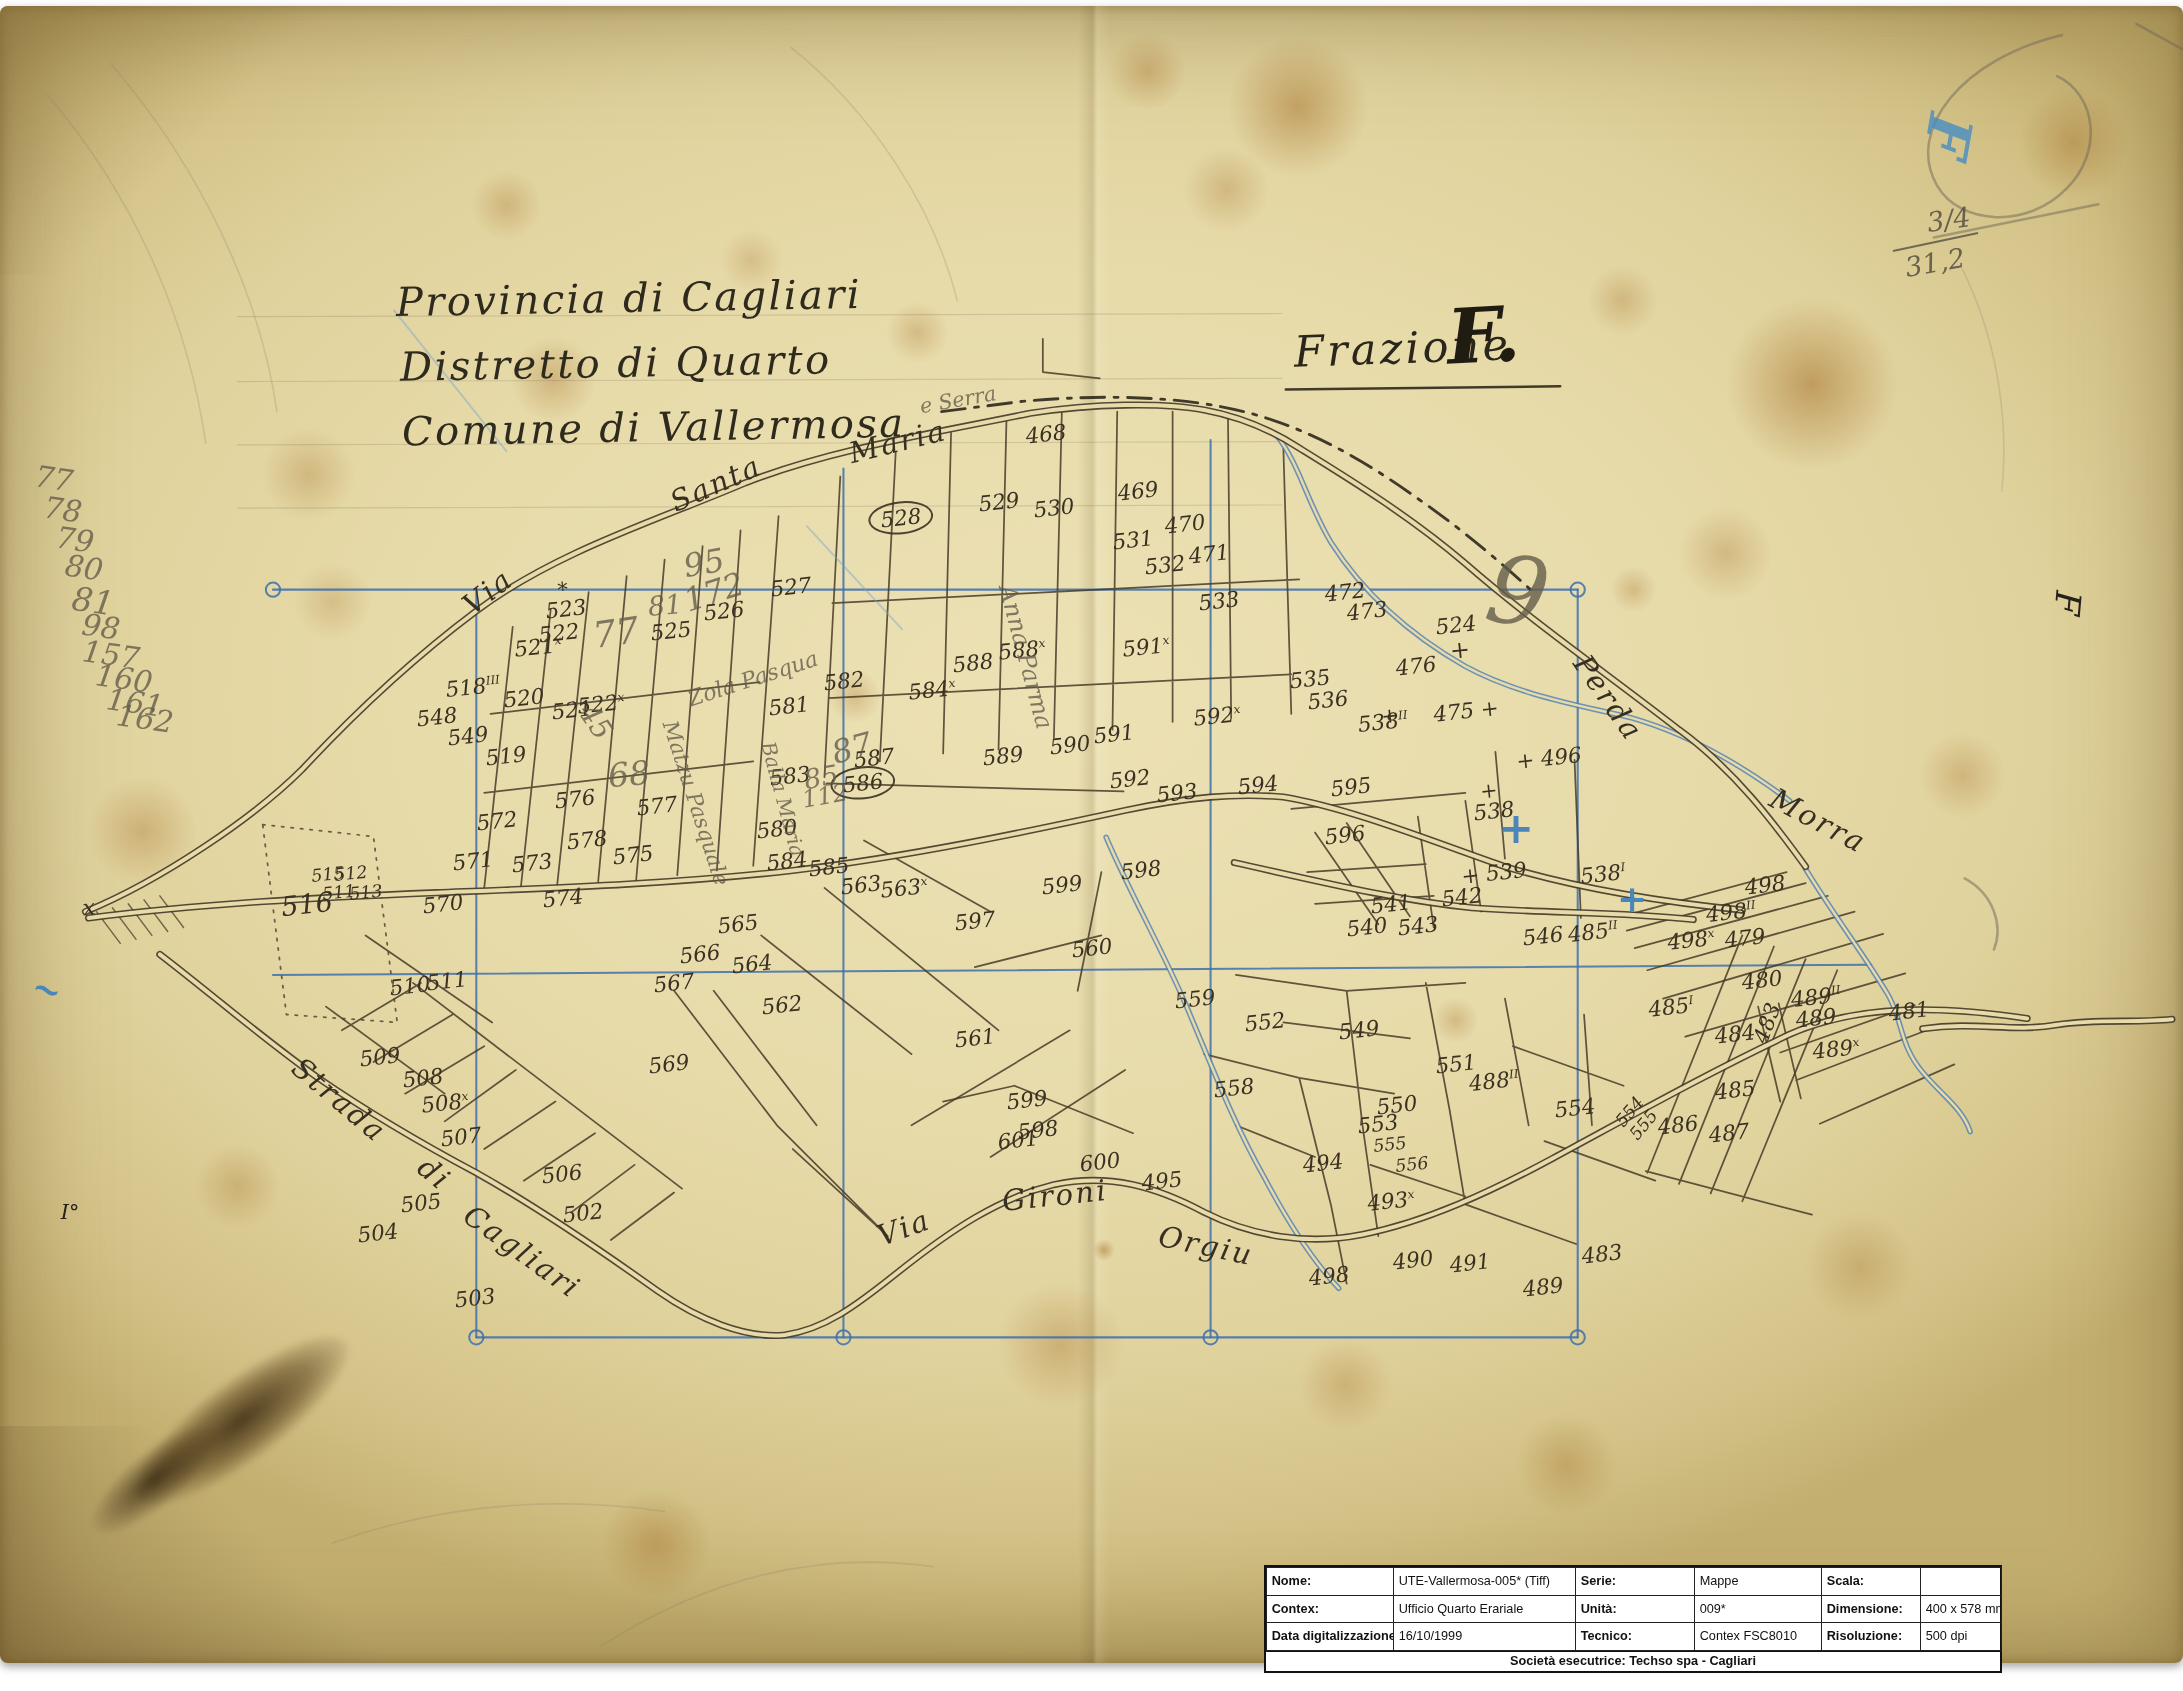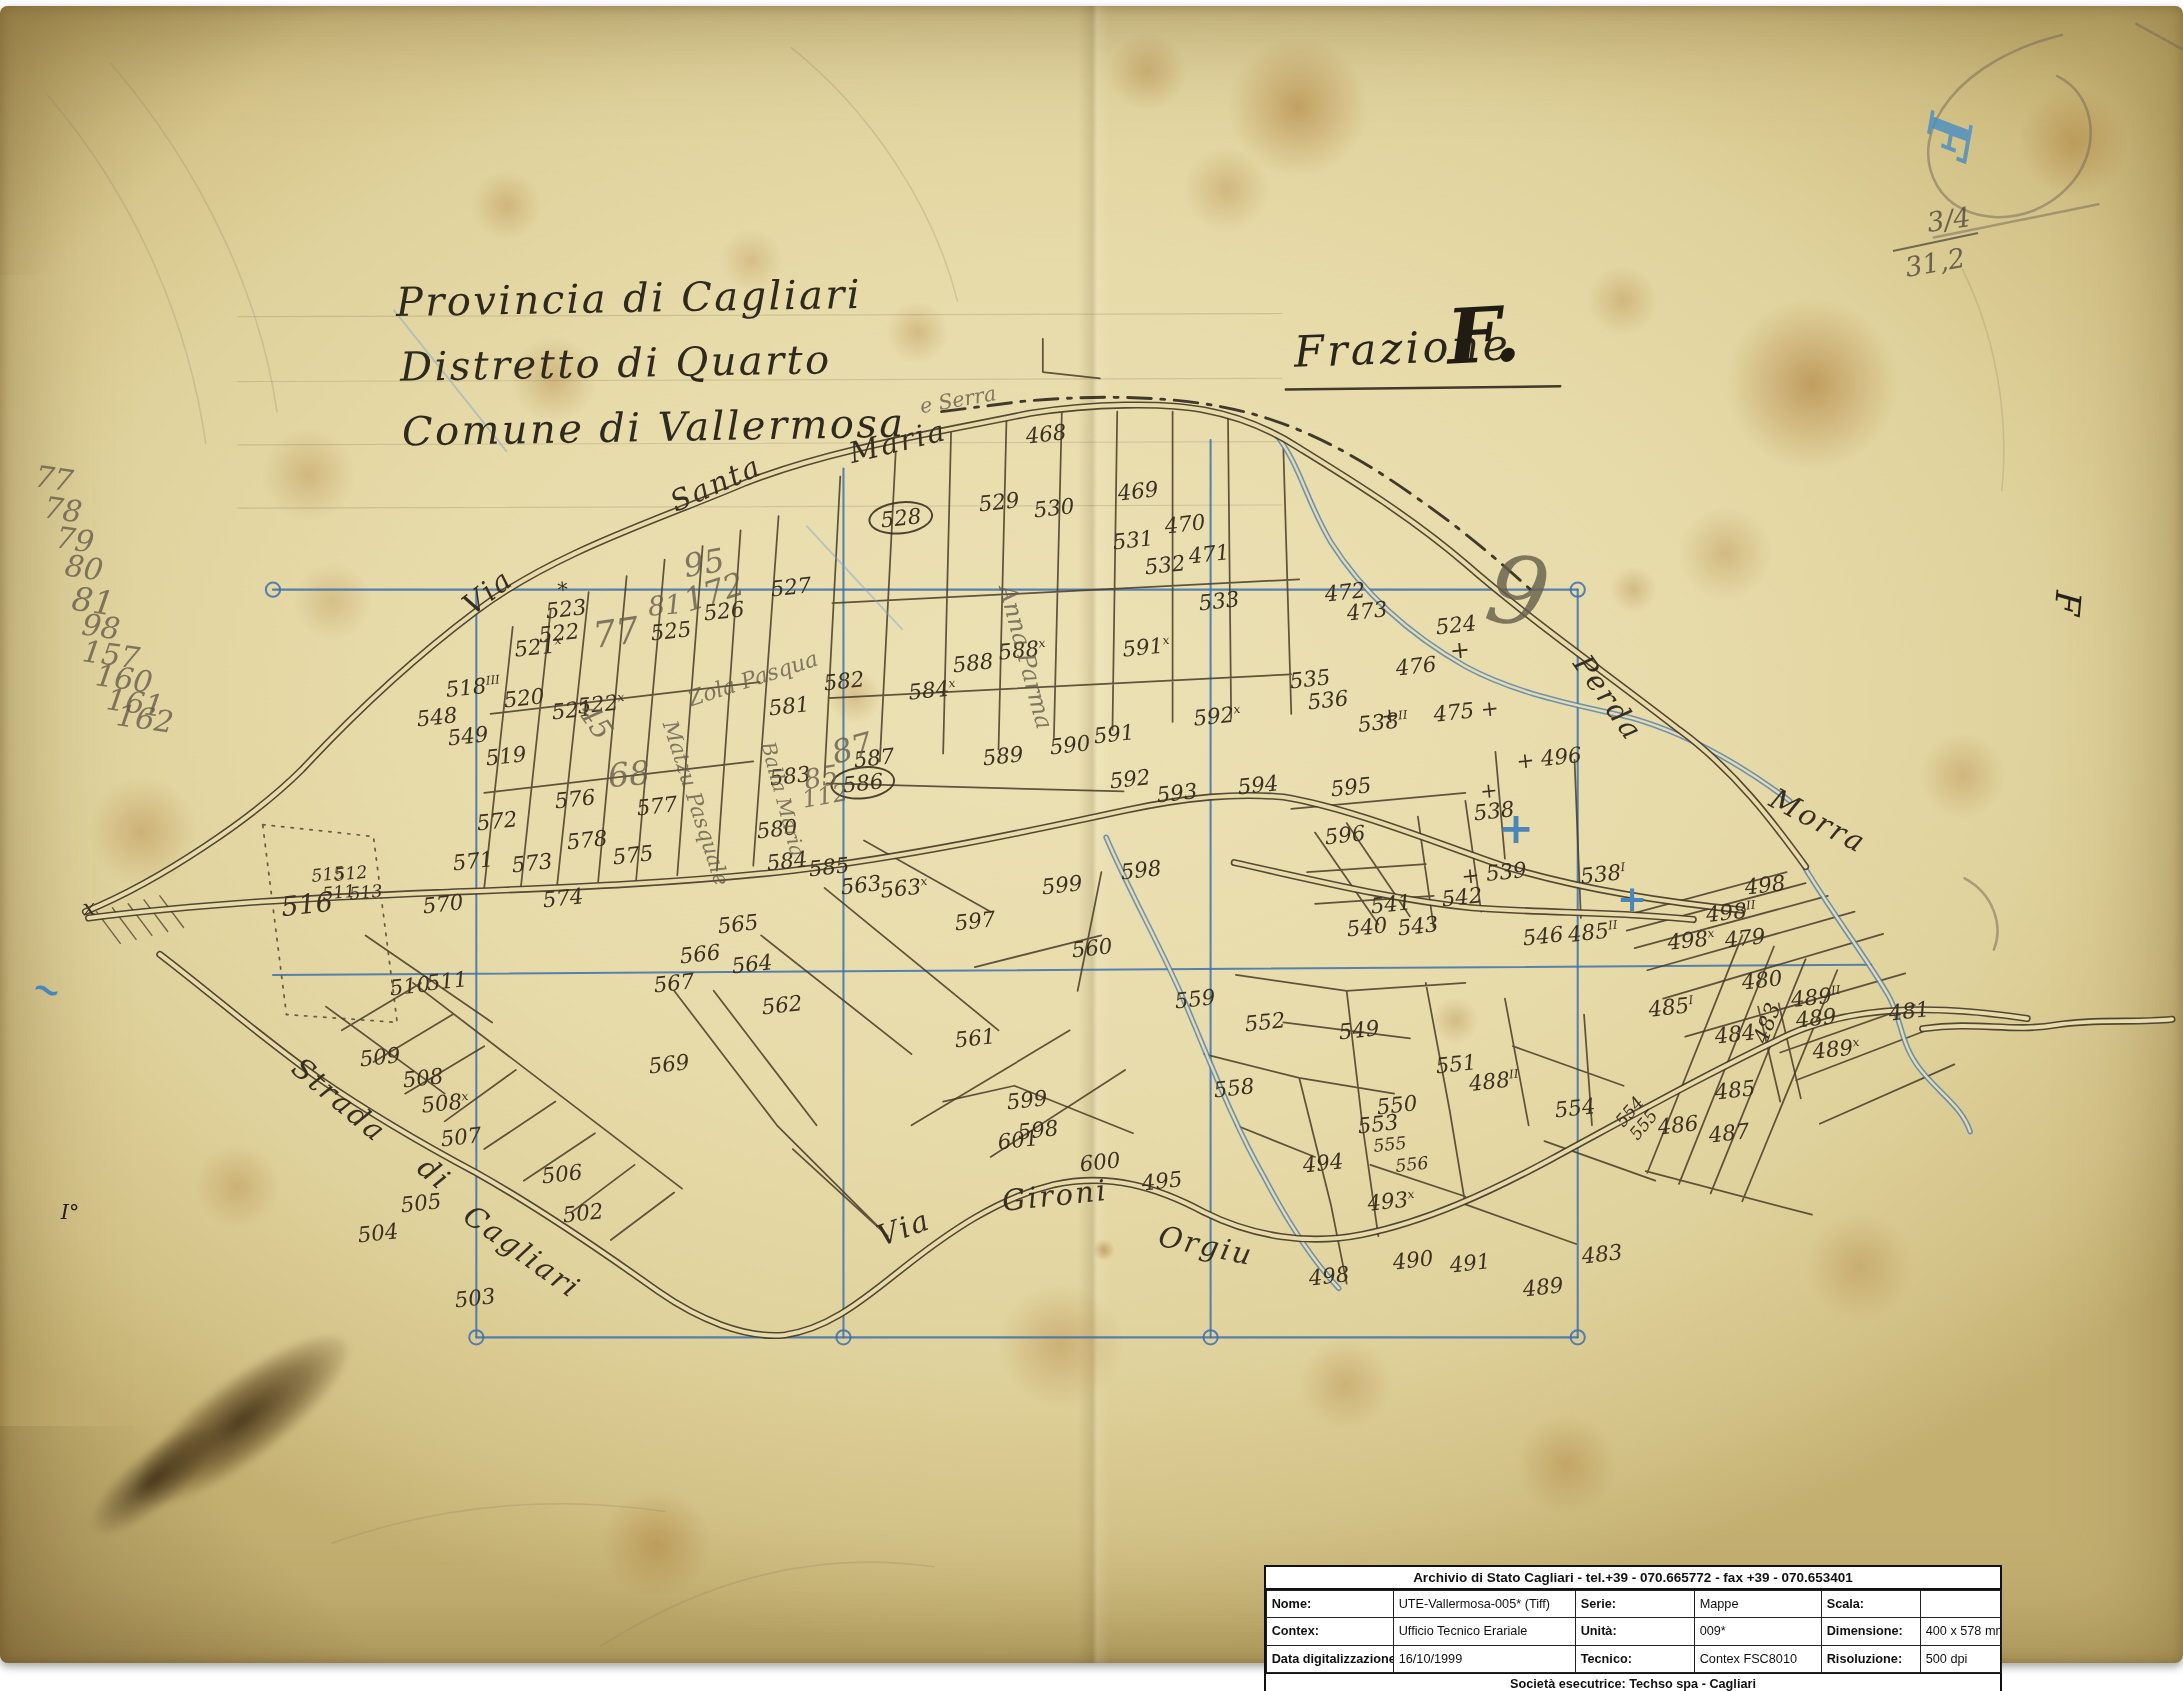--- a/index.html
+++ b/index.html
@@ -384,42 +384,41 @@
 <div id="frazione-label" style="left:1294px;top:323px;">Frazione</div>
 <div id="frazione-letter" style="left:1447px;top:291px;">F.</div>
 
 <div id="fraction">
   <span class="ft">3/4</span>
   <span class="fl"></span>
   <span class="fb">31,2</span>
 </div>
 
 <div id="meta-table">
-  <div class="hdr">Archivio di Stato Cagliari - tel.+39 - 070.665772 - fax +39 - 070.653401</div>
   <table>
     <colgroup>
         <col style="width:127px">
         <col style="width:182px">
         <col style="width:119px">
         <col style="width:127px">
         <col style="width:99px">
         <col style="width:81px">
       </colgroup>
     <tbody>
         <tr>
       <td class="l">Nome:</td>
       <td>UTE-Vallermosa-005* (Tiff)</td>
       <td class="l">Serie:</td>
       <td>Mappe</td>
       <td class="l">Scala:</td>
       <td></td>
     </tr>
     <tr>
       <td class="l">Contex:</td>
-      <td>Ufficio Tecnico Erariale</td>
+      <td>Ufficio Quarto Erariale</td>
       <td class="l">Unità:</td>
       <td>009*</td>
       <td class="l">Dimensione:</td>
       <td>400 x 578 mm.</td>
     </tr>
     <tr>
       <td class="l">Data digitalizzazione:</td>
       <td>16/10/1999</td>
       <td class="l">Tecnico:</td>
       <td>Contex FSC8010</td>

